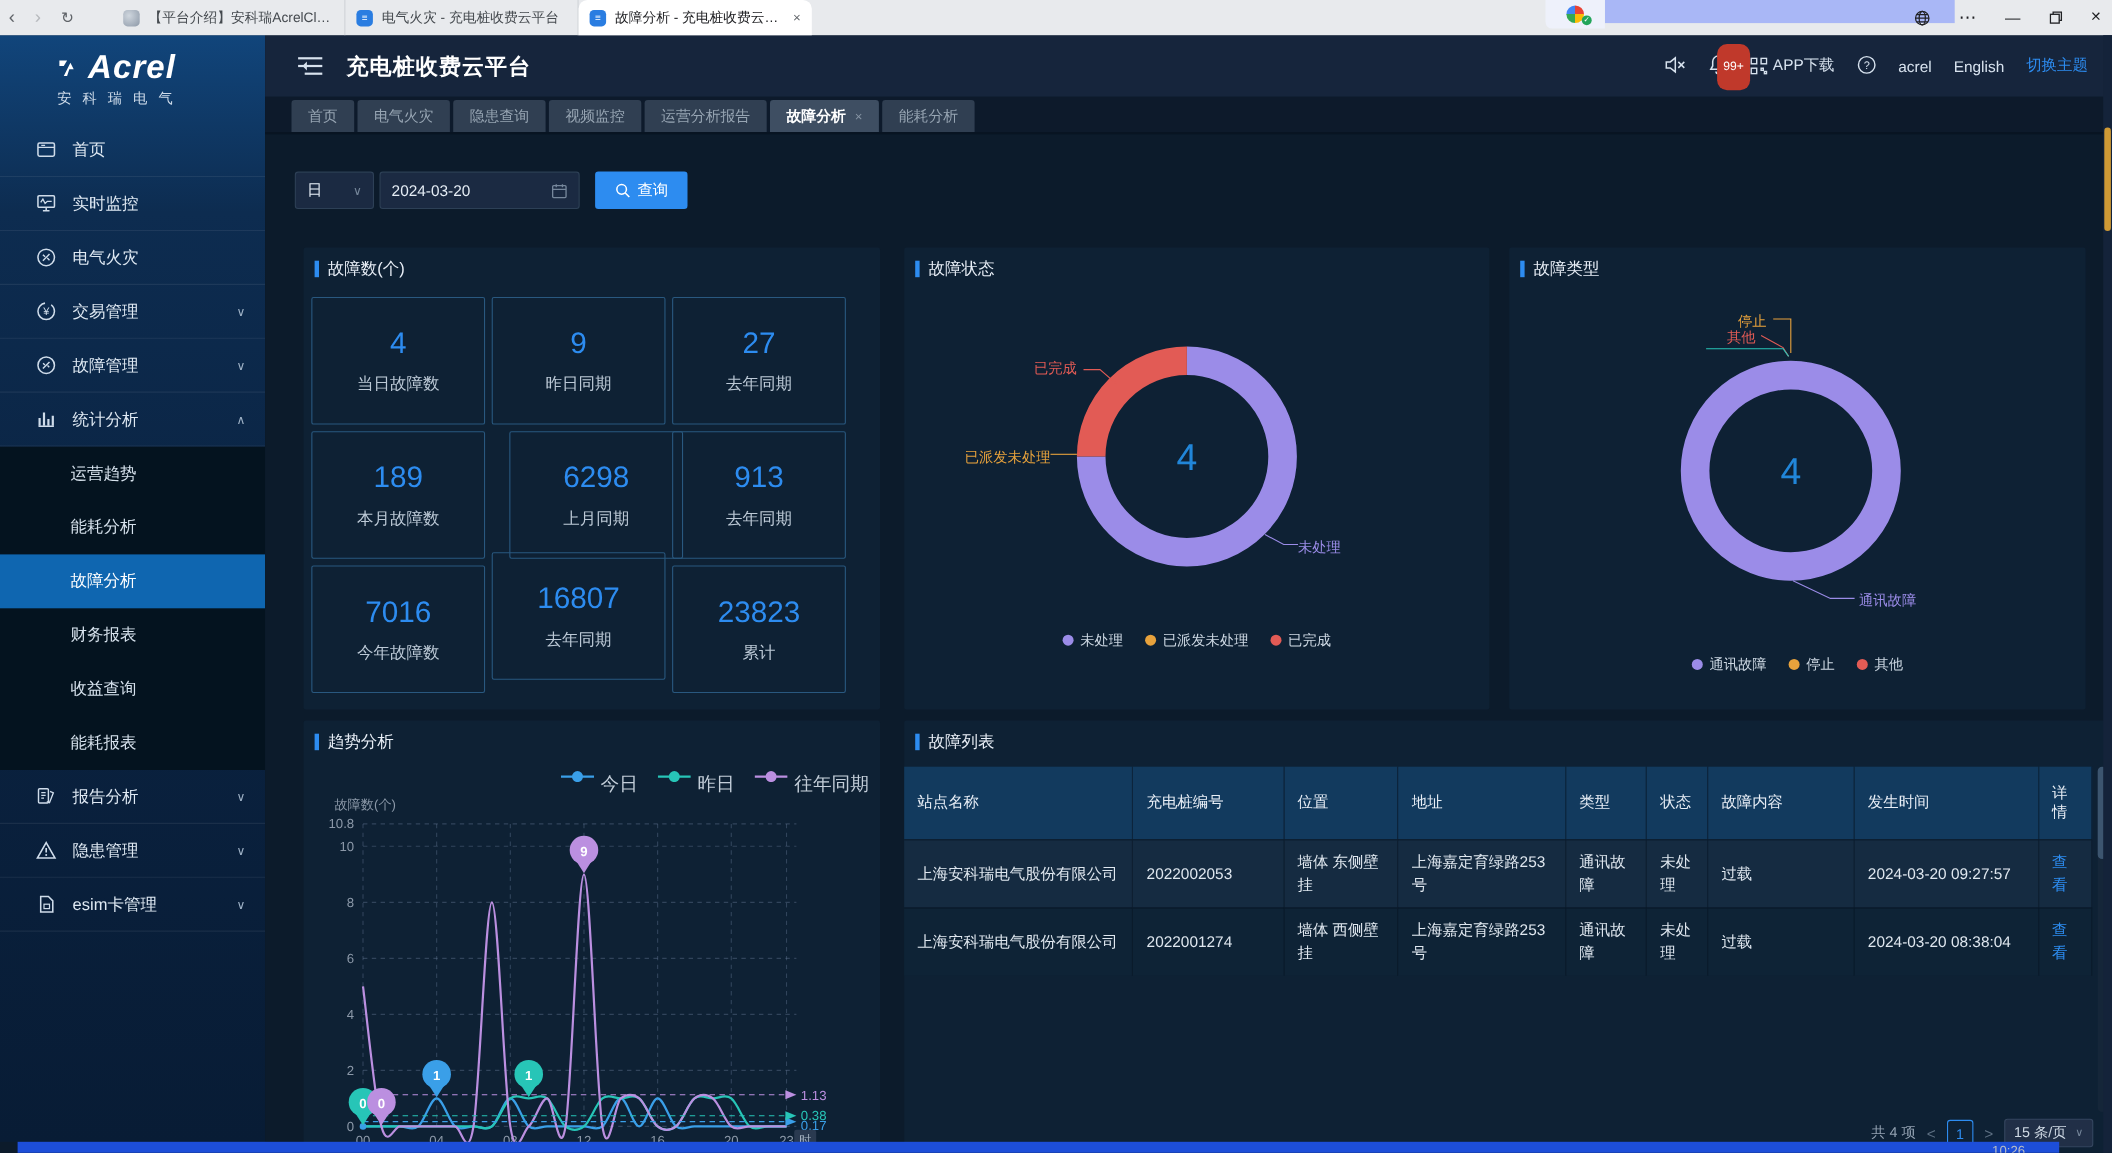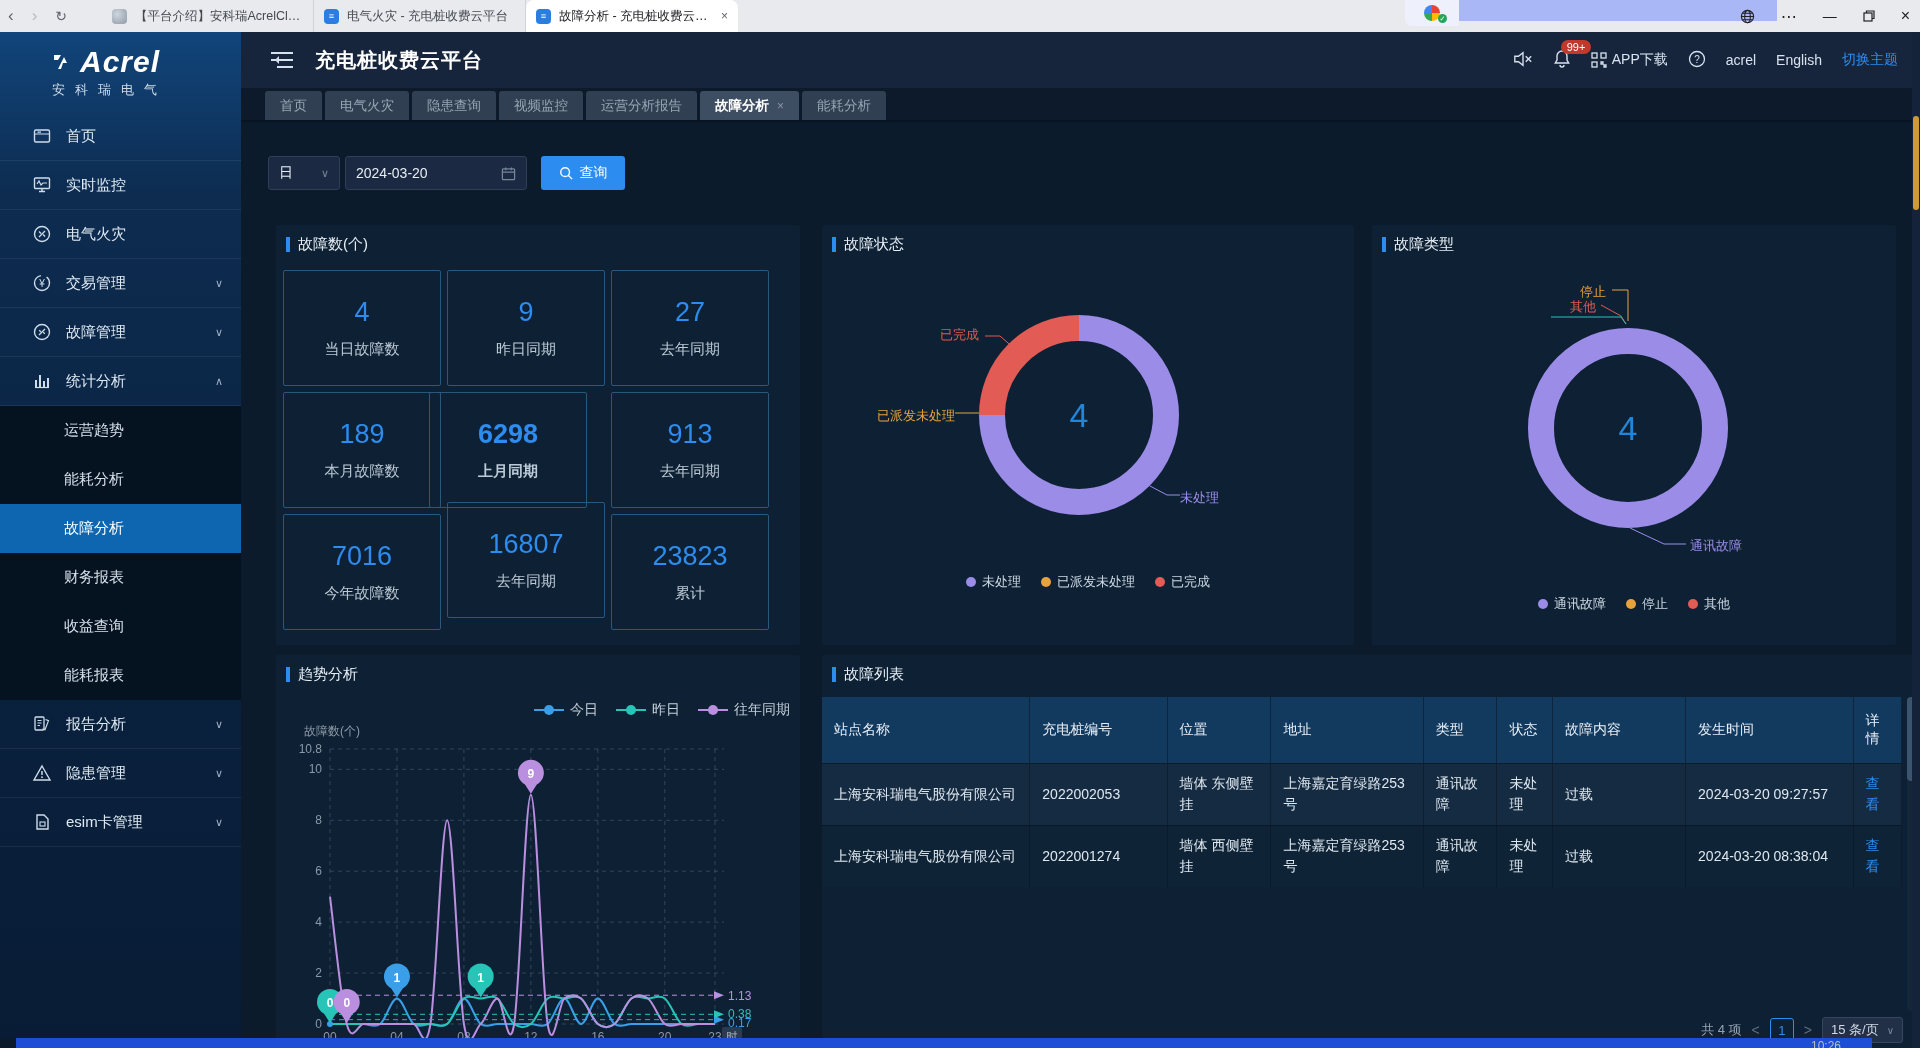--- a/index.html
+++ b/index.html
@@ -59,21 +59,21 @@
   .collapse i { position:absolute; left:0; right:0; height:2px; background:#d7e2ee; }
   .collapse i:nth-child(1){ top:0; left:6px; }
   .collapse i:nth-child(2){ top:7px; }
   .collapse i:nth-child(3){ top:14px; left:6px; }
   .collapse b { position:absolute; left:0; top:4px; border:4px solid transparent; border-right-color:#d7e2ee; }
   .apptitle { color:#fff; font-size:20px; font-weight:bold; margin-left:22px; letter-spacing:1px; }
   .topright { position:absolute; right:22px; top:0; height:56px; display:flex; align-items:center; gap:20px;
               color:#d7e2ee; font-size:14px; }
   .bellwrap { position:relative; }
   .badge { position:absolute; top:-9px; left:8px; background:#c0392b; color:#fff; font-size:11px;
-           padding:1px 6px; border-radius:9px; }
+           padding:15px 6px; border-radius:9px; }
   .appdl { display:flex; align-items:center; gap:5px; }
   .link-blue { color:#2d8cf0; cursor:pointer; }
   .topright .txt { cursor:pointer; }
 
   
   .ptabs { position:absolute; top:56px; left:0; right:0; height:34px; background:#0d1a2b;
            border-bottom:2px solid #081422; display:flex; align-items:flex-end; padding-left:24px; gap:3px; }
   .ptab { height:29px; padding:0 15px; background:#303f52; color:#97a5b3; font-size:13.5px;
           display:flex; align-items:center; gap:8px; border-radius:3px 3px 0 0; cursor:pointer; }
   .ptab.active { background:#3e4e62; color:#fff; font-weight:bold; }
@@ -107,21 +107,21 @@
 
   
   .dlabel { position:absolute; font-size:13px; white-space:nowrap; }
   .c-purple { color:#9b8ce8; } .c-orange { color:#e7a23c; } .c-red { color:#e25b55; }
   .legend { position:absolute; left:0; right:0; display:flex; justify-content:center; gap:20px; }
   .lg-item { display:flex; align-items:center; gap:6px; color:#cdd8e3; font-size:13px; cursor:pointer; }
   .lg-dot { width:10px; height:10px; border-radius:50%; }
 
   
   .tlegend { position:absolute; right:10px; top:46px; display:flex; gap:18px; align-items:center; }
-  .tl-item { display:flex; align-items:center; gap:6px; color:#c3ced9; font-size:14px; cursor:pointer; }
+  .tl-item { display:flex; align-items:flex-start; gap:6px; color:#c3ced9; font-size:17px; cursor:pointer; }
 
   
   .ftable { position:absolute; left:0; top:42px; width:1080px; border-collapse:collapse; table-layout:fixed; }
   .ftable th { background:#123a5e; color:#e8eef6; font-weight:normal; font-size:14px; text-align:left;
                padding:10px 12px; height:66px; border-right:1px solid rgba(7,18,32,0.55); }
   .ftable td { color:#dfe7ef; font-size:14px; padding:8px 12px; height:62px;
                border-right:1px solid rgba(7,18,32,0.45); border-top:1px solid rgba(7,18,32,0.6); line-height:1.5; }
   .ftable tr.odd td { background:#0e2336; }
   .ftable tr.even td { background:#152b41; }
   .ftable .link { color:#2d8cf0; cursor:pointer; }
@@ -418,21 +418,21 @@
               <div class="lab">昨日同期</div>
             </div>
             <div class="card" style="left: 328px; top: 0px;">
               <div class="num">27</div>
               <div class="lab">去年同期</div>
             </div>
             <div class="card" style="left: 0px; top: 122px;">
               <div class="num">189</div>
               <div class="lab">本月故障数</div>
             </div>
-            <div class="card" style="left: 146px; top: 122px; font-weight: bold;">
+            <div class="card" style="left: 180px; top: 122px;">
               <div class="num">6298</div>
               <div class="lab">上月同期</div>
             </div>
             <div class="card" style="left: 328px; top: 122px;">
               <div class="num">913</div>
               <div class="lab">去年同期</div>
             </div>
             <div class="card" style="left: 0px; top: 244px;">
               <div class="num">7016</div>
               <div class="lab">今年故障数</div>

